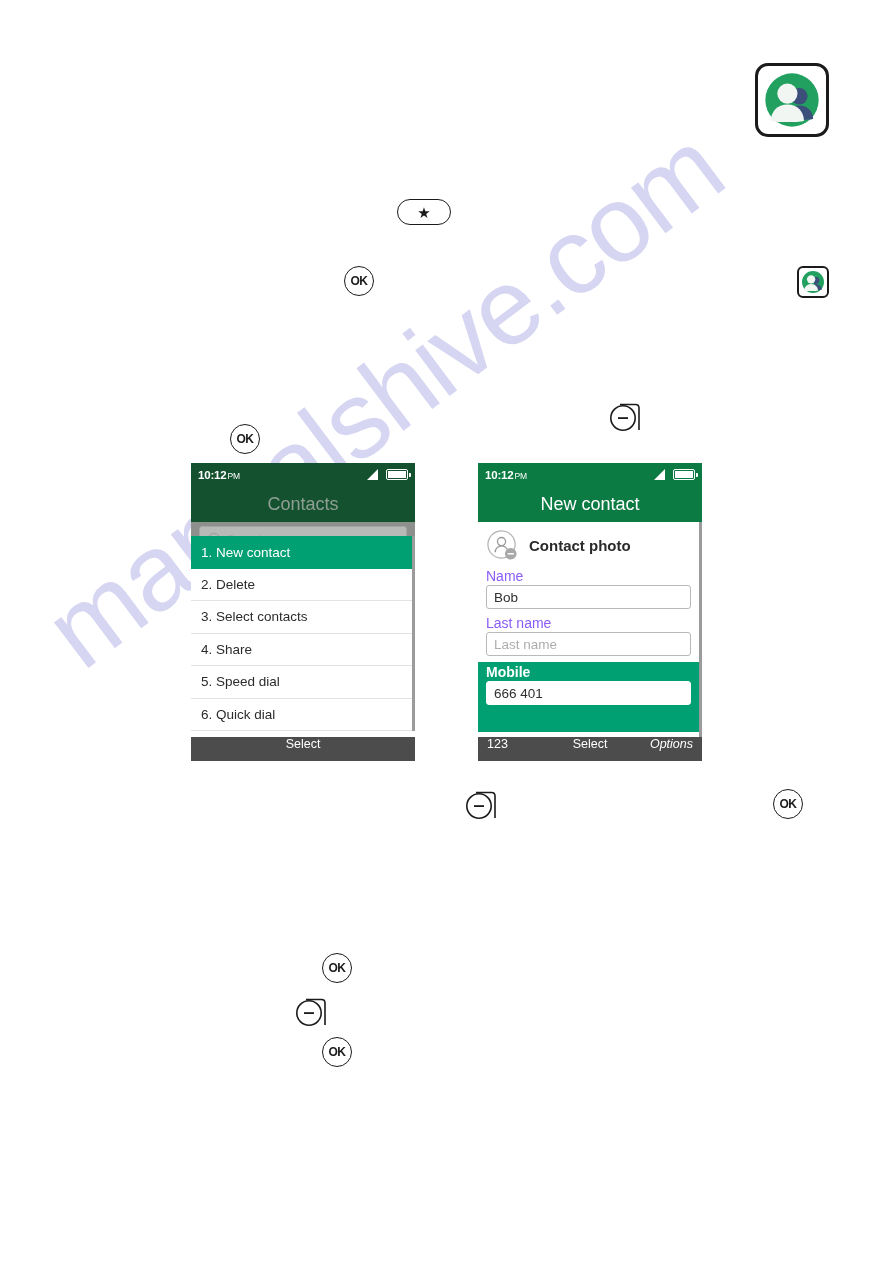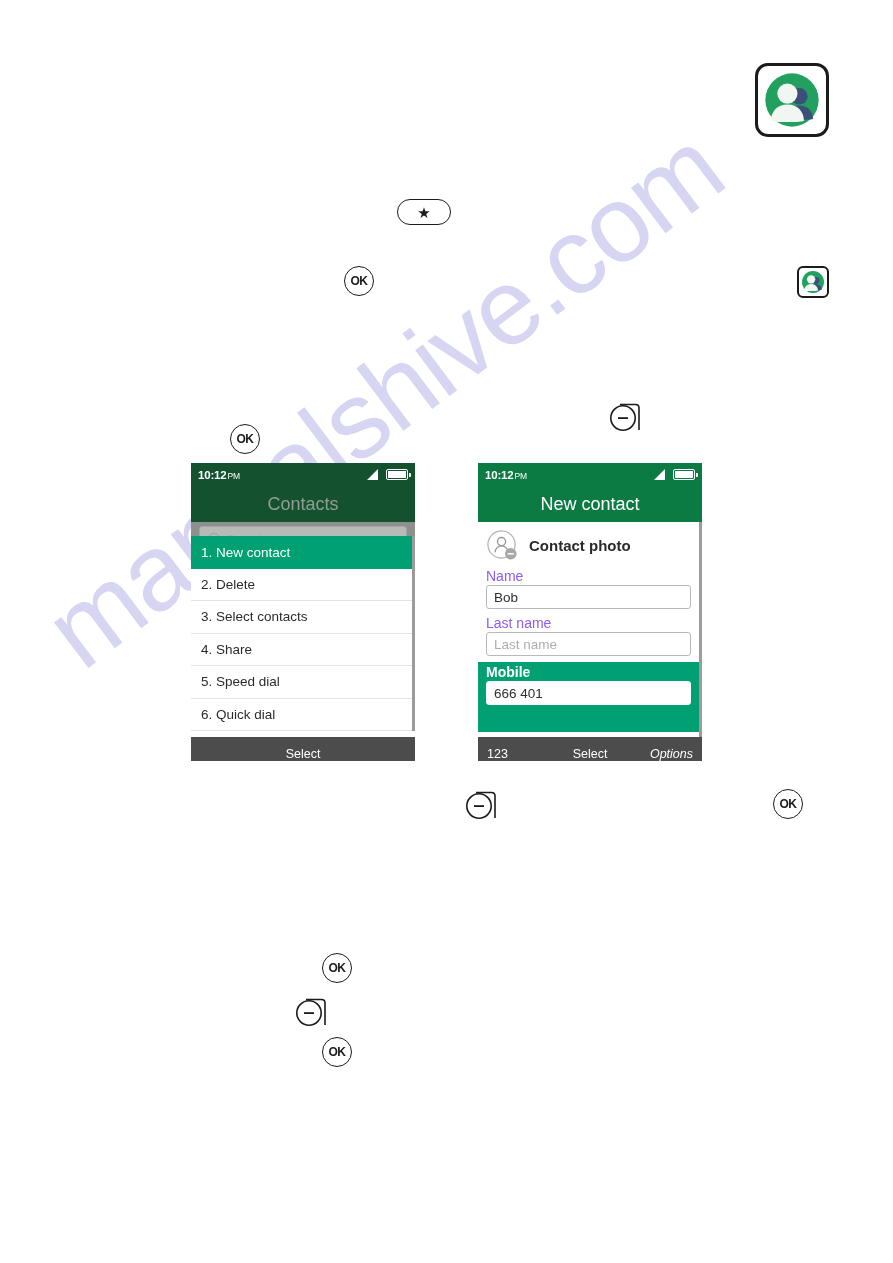--- a/index.html
+++ b/index.html
@@ -238,21 +238,21 @@
     border-bottom: none;
   }
 
   .softbar {
     position: absolute;
     left: 0; bottom: 0;
     width: 224px;
     height: 24px;
     background: #4c4c4c;
     display: flex;
-    align-items: flex-end;
+    align-items: flex-start;
     box-sizing: border-box;
     padding: 0 9px;
   }
   .softbar .sb-left   { flex: 1; text-align: left;   color: #ffffff; font-size: 12.5px; }
   .softbar .sb-center { flex: 1; text-align: center; color: #ffffff; font-size: 12.5px; }
   .softbar .sb-right  { flex: 1; text-align: right;  color: #ffffff; font-size: 12.5px; font-style: italic; }
 
   
   #phone-newcontact .statusbar { background: #0b7b43; }
   #phone-newcontact .titlebar  { background: #0b7b43; color: #ffffff; }

